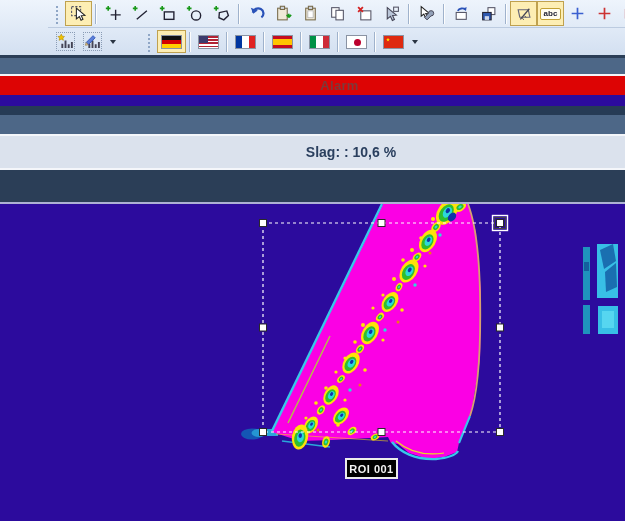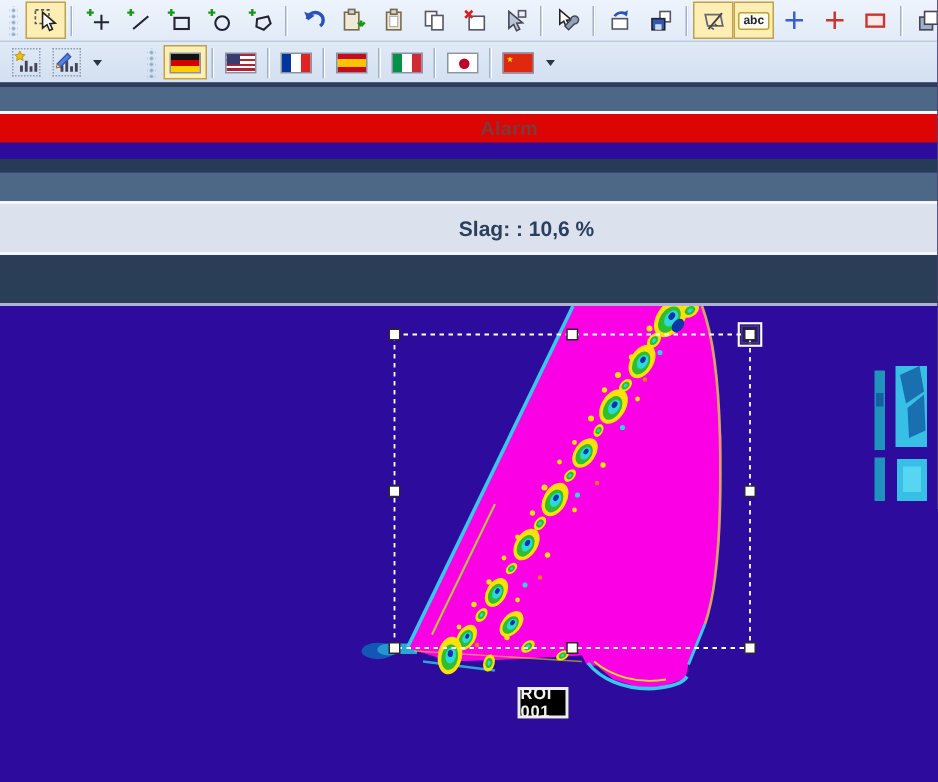--- a/index.html
+++ b/index.html
@@ -1,21 +1,21 @@
 <!DOCTYPE html>
 <html><head>
 <meta charset="utf-8">
 <style>
   html,body{margin:0;padding:0;background:#666;}
   #app{position:relative;width:625px;height:521px;overflow:hidden;
        font-family:"Liberation Sans",sans-serif;background:#2c0b9d;}
   
   .toolbar{position:absolute;left:0;top:0;width:625px;height:55px;
            background:linear-gradient(#eef4fc,#d3e0f1);}
-  .trow{display:flex;align-items:center;height:27px;padding-left:4px;}
+  .trow{display:flex;align-items:center;height:27px;padding-left:4px;margin-left:48px;}
   .trow1{border-bottom:1px solid #bccbe0;}
   .tbtn{display:flex;align-items:center;justify-content:center;
         width:25px;height:23px;border:1px solid transparent;flex:0 0 auto;}
   .tbtn.sel{background:#fdeeb4;border-color:#bfa14f;}
   .tsep{width:1px;height:20px;background:#9fb2cc;border-right:1px solid #fdfdfd;
         margin:0 3px;flex:0 0 auto;}
   .grip{width:6px;height:20px;margin:0 5px 0 2px;flex:0 0 auto;
         background-image:radial-gradient(#8fa6c6 1px,transparent 1.2px);
         background-size:4px 4px;background-position:1px 1px;}
   .dd{width:0;height:0;border-left:3.5px solid transparent;border-right:3.5px solid transparent;
@@ -51,21 +51,21 @@
   .b-navy2{top:106px;height:9px;background:#263b55;}
   .b-slate2{top:115px;height:19px;background:#4d6787;}
   .b-white2{top:134px;height:2px;background:#f4f6fa;}
   .b-slag{top:136px;height:32px;background:#dbe2ed;display:flex;align-items:center;justify-content:center;}
   .b-slag span{font-size:14px;font-weight:bold;color:#2a3f5e;margin-left:77px;}
   .b-white3{top:168px;height:2px;background:#f4f6fa;}
   .b-navy3{top:170px;height:32px;background:#2b3e57;}
   .b-sep{top:202px;height:2px;background:#aeb2d4;}
   
   .imgview{position:absolute;left:0;top:204px;width:625px;height:317px;background:#2c0b9d;}
-  .roi-label{position:absolute;left:345px;top:254px;width:34px;height:21px;background:#000;
+  .roi-label{position:absolute;left:345px;top:254px;width:53px;height:21px;background:#000;
         border:2px solid #ececec;box-sizing:border-box;display:flex;align-items:center;justify-content:center;
         color:#f2f2f2;font-size:11px;font-weight:bold;letter-spacing:.5px;}
 </style>
 </head>
 <body>
 
 <div id="app">
 
   <div class="toolbar">
 

